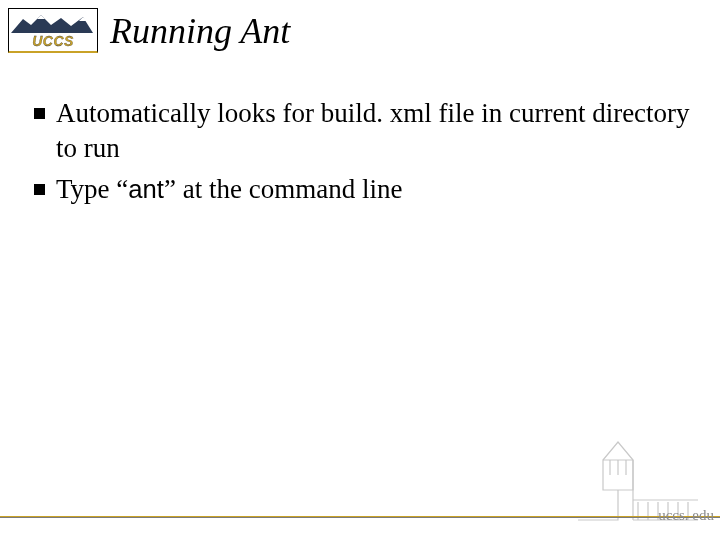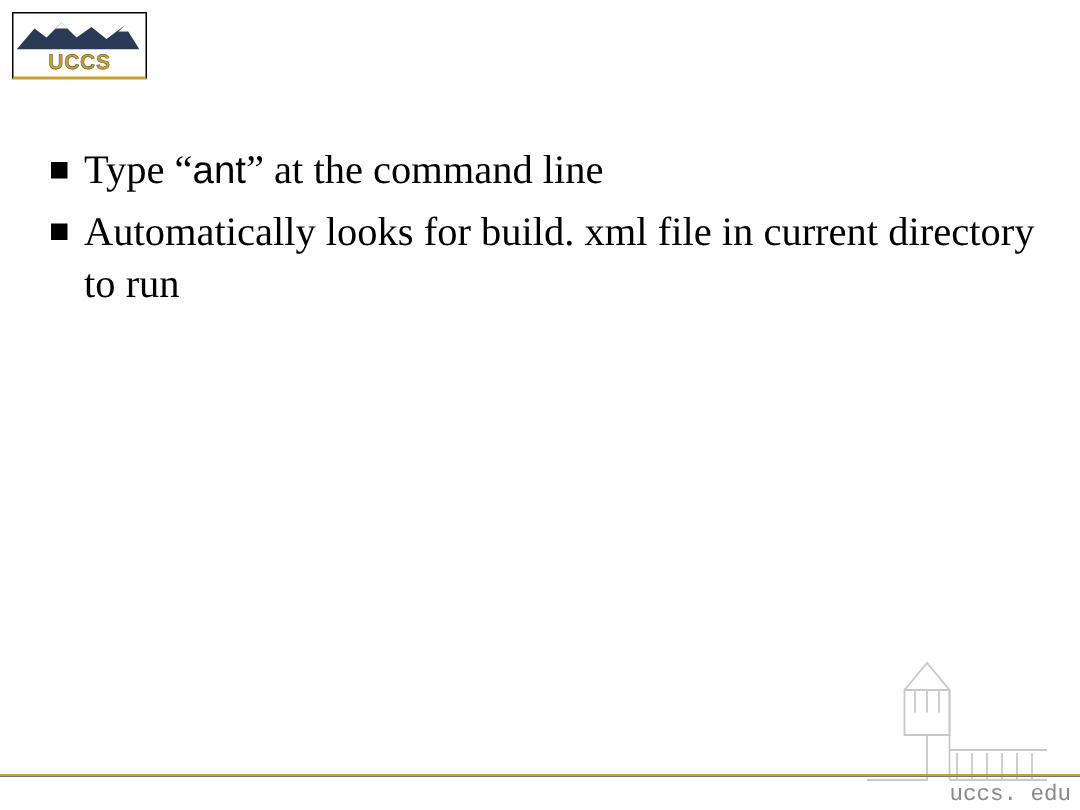--- a/index.html
+++ b/index.html
@@ -17,20 +17,21 @@
     position: relative;
     width: 720px;
     height: 540px;
   }
   .header {
     position: absolute;
     top: 8px;
     left: 8px;
     display: flex;
     align-items: center;
+    font-style: italic;
   }
   .logo {
     width: 88px;
     height: 42px;
     border: 1px solid #000;
     border-bottom: 2px solid #c9a227;
     background: #ffffff;
     position: relative;
     overflow: hidden;
   }
@@ -98,22 +99,22 @@
     left: 0;
     right: 0;
     bottom: 22px;
     height: 0;
     border-top: 1.5px solid #c9a227;
     border-bottom: 1px solid #7a7a7a;
   }
   .footer-url {
     position: absolute;
     right: 6px;
-    bottom: 2px;
-    font-family: Liberation Mono, monospace;
+    bottom: 16px;
+    font-family: Liberation Serif, serif;
     font-size: 15px;
     color: #8a8a8a;
   }
   .tower {
     position: absolute;
     right: 22px;
     bottom: 10px;
     width: 120px;
     height: 110px;
     opacity: 0.85;
@@ -127,29 +128,30 @@
 
   <div class="header">
     <div class="logo">
       <svg class="mtn" viewBox="0 0 82 22">
         <polygon points="0,22 12,8 20,14 30,4 40,14 50,7 60,15 72,6 82,22" fill="#2a3a55"></polygon>
         <polygon points="26,8 30,4 34,8" fill="#ffffff"></polygon>
         <polygon points="68,10 72,6 76,10" fill="#ffffff"></polygon>
       </svg>
       <div class="label">UCCS</div>
     </div>
+    <div class="title">Running Ant</div>
   </div>
 
   <div class="body">
     <ul class="bullets">
       <li>
-        <span>Type “</span><span class="sans">ant</span><span>” at the command line</span>
+        <span>Automatically looks for build. xml file in current directory to run</span>
       </li>
       <li>
-        <span>Automatically looks for build. xml file in current directory to run</span>
+        <span>Type “</span><span class="sans">ant</span><span>” at the command line</span>
       </li>
     </ul>
   </div>
 
   <svg class="tower" viewBox="0 0 120 110">
     <g fill="none" stroke="#bfbfbf" stroke-width="1.2">
       <path d="M0 100 L40 100 L40 70 L25 70 L25 40 L55 40 L55 70 L40 70"></path>
       <path d="M55 100 L55 40"></path>
       <path d="M25 40 L40 22 L55 40"></path>
       <path d="M32 40 L32 55 M40 40 L40 55 M48 40 L48 55"></path>

